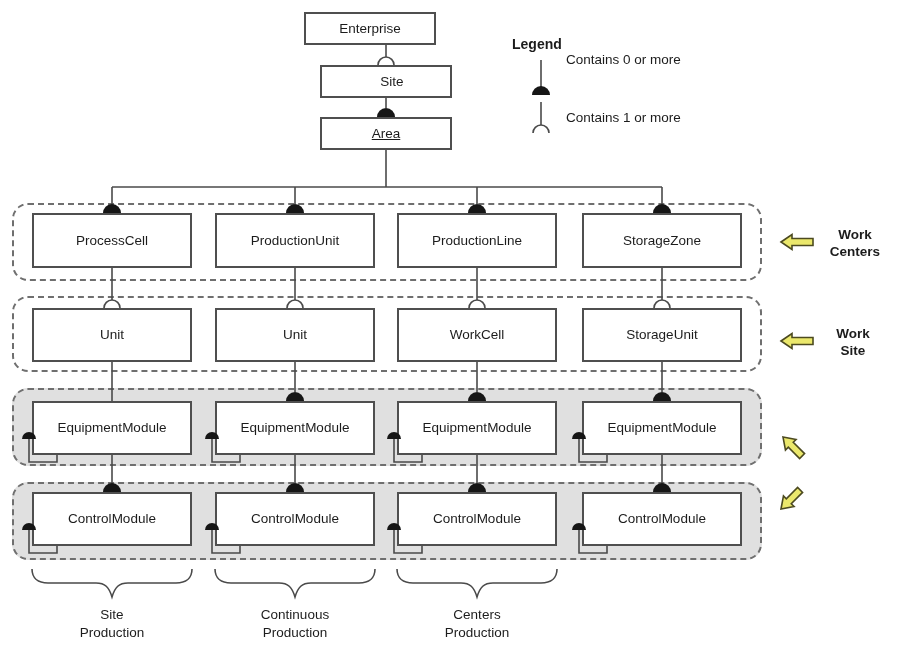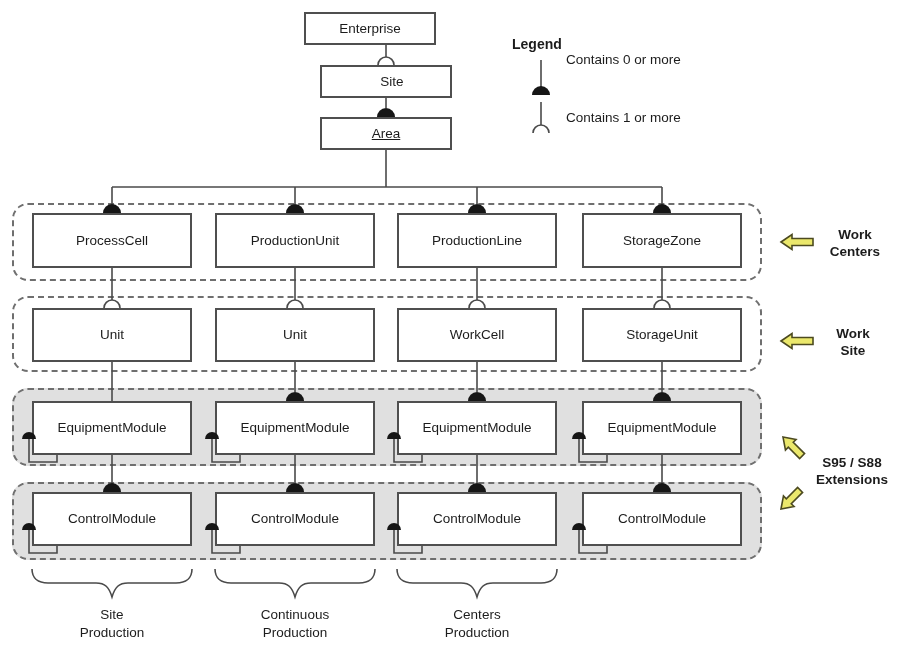--- a/index.html
+++ b/index.html
@@ -115,24 +115,20 @@
   <div class="legend-label" style="top:110px;">Contains 1 or more</div>
 
   <div class="sidelabel" style="left:818px;top:226px;width:74px;">
     <span>Work</span>
     <span>Centers</span>
   </div>
   <div class="sidelabel" style="left:818px;top:325px;width:70px;">
     <span>Work</span>
     <span>Site</span>
   </div>
-  <div class="sidelabel" style="left:808px;top:454px;width:88px;">
-    <span>S95 / S88</span>
-    <span>Extensions</span>
-  </div>
 
   <div class="bracelabel" style="left:42px;top:606px;">
     <span>Site</span>
     <span>Production</span>
   </div>
   <div class="bracelabel" style="left:225px;top:606px;">
     <span>Continuous</span>
     <span>Production</span>
   </div>
   <div class="bracelabel" style="left:407px;top:606px;">

